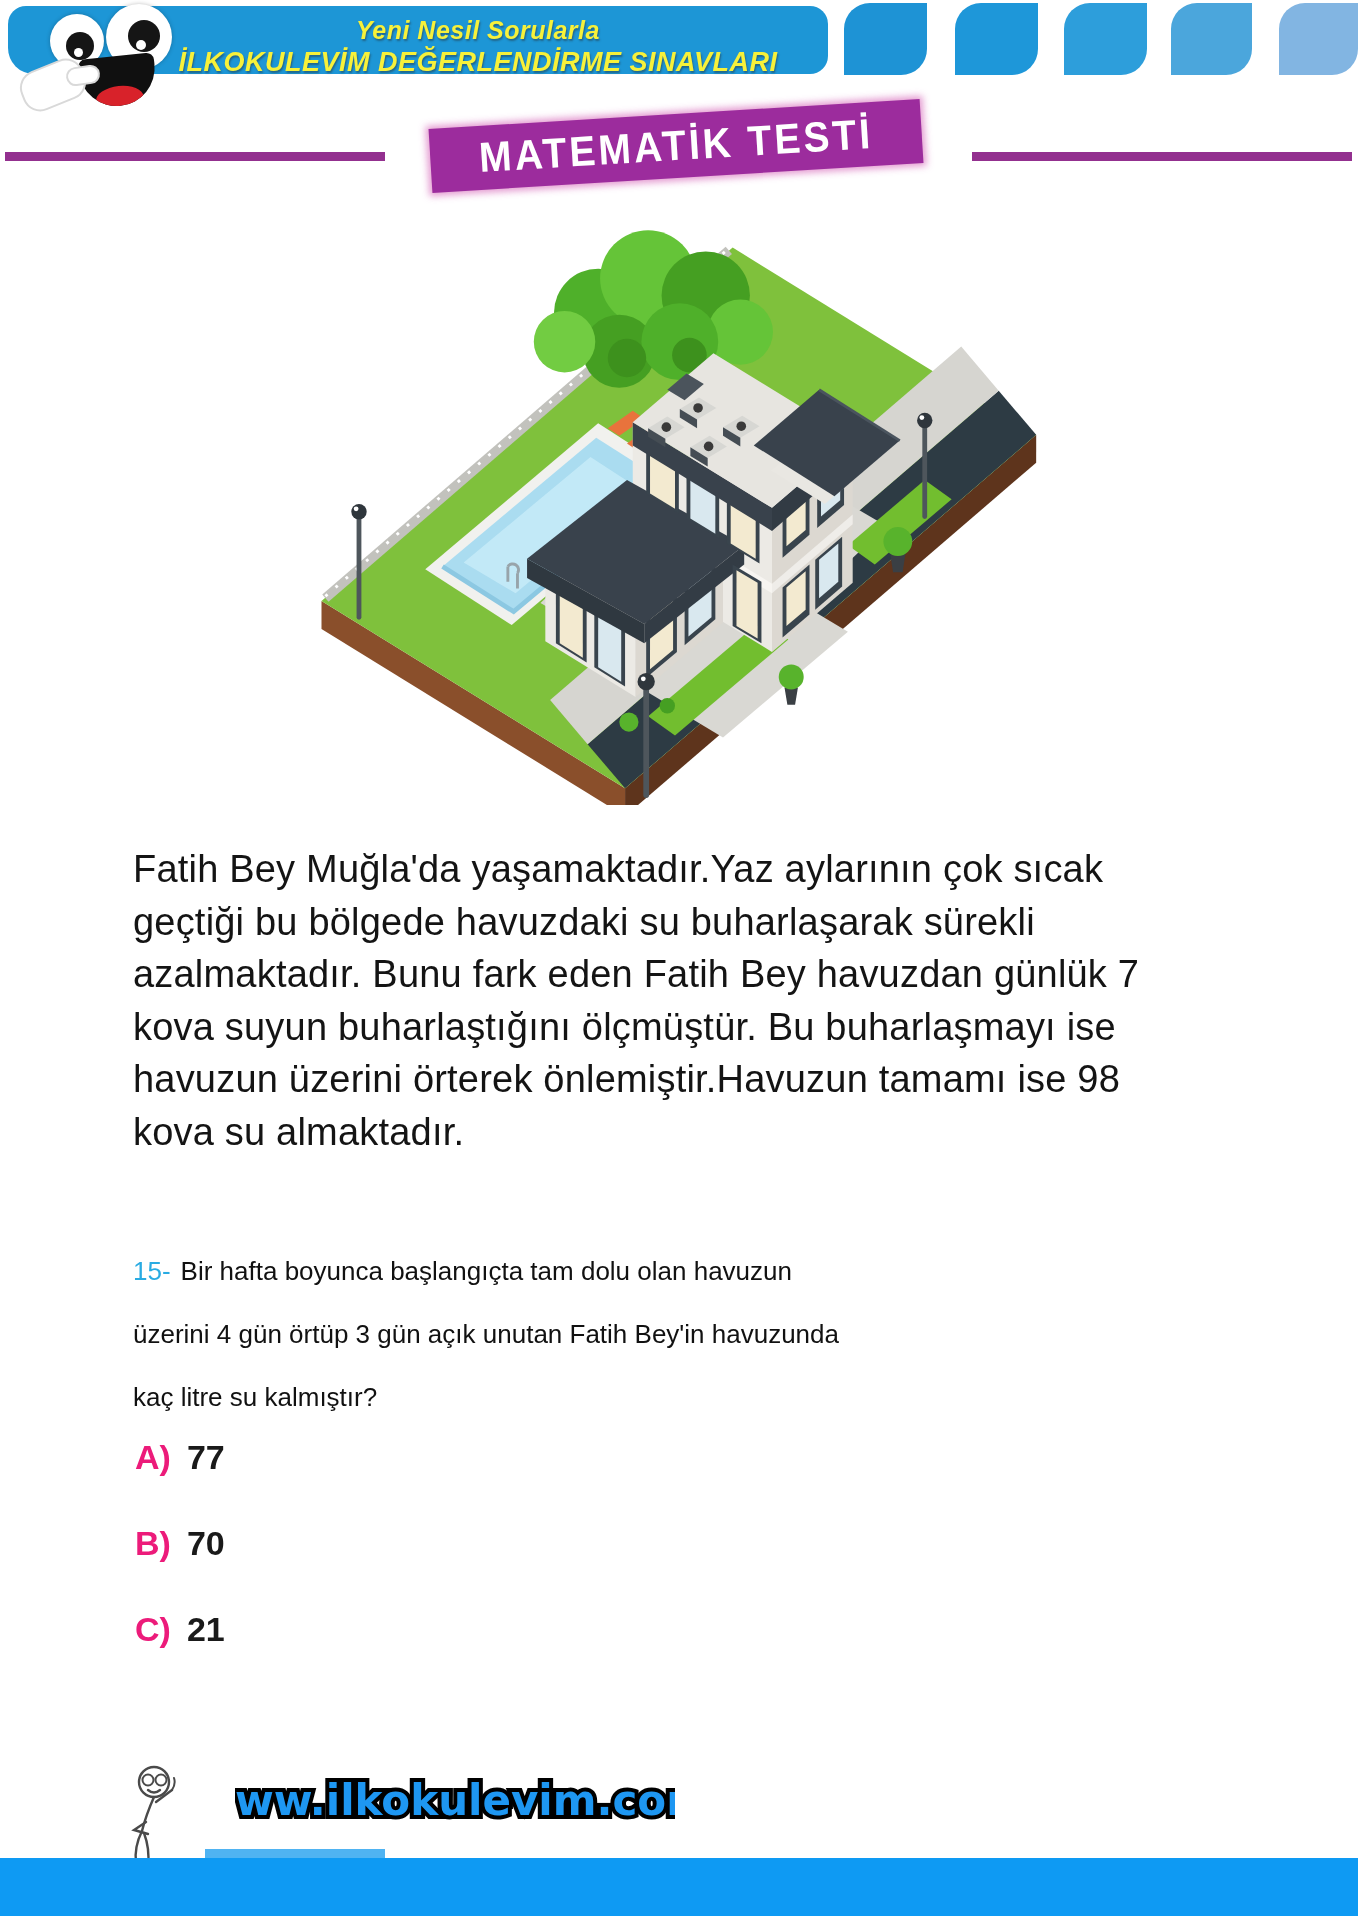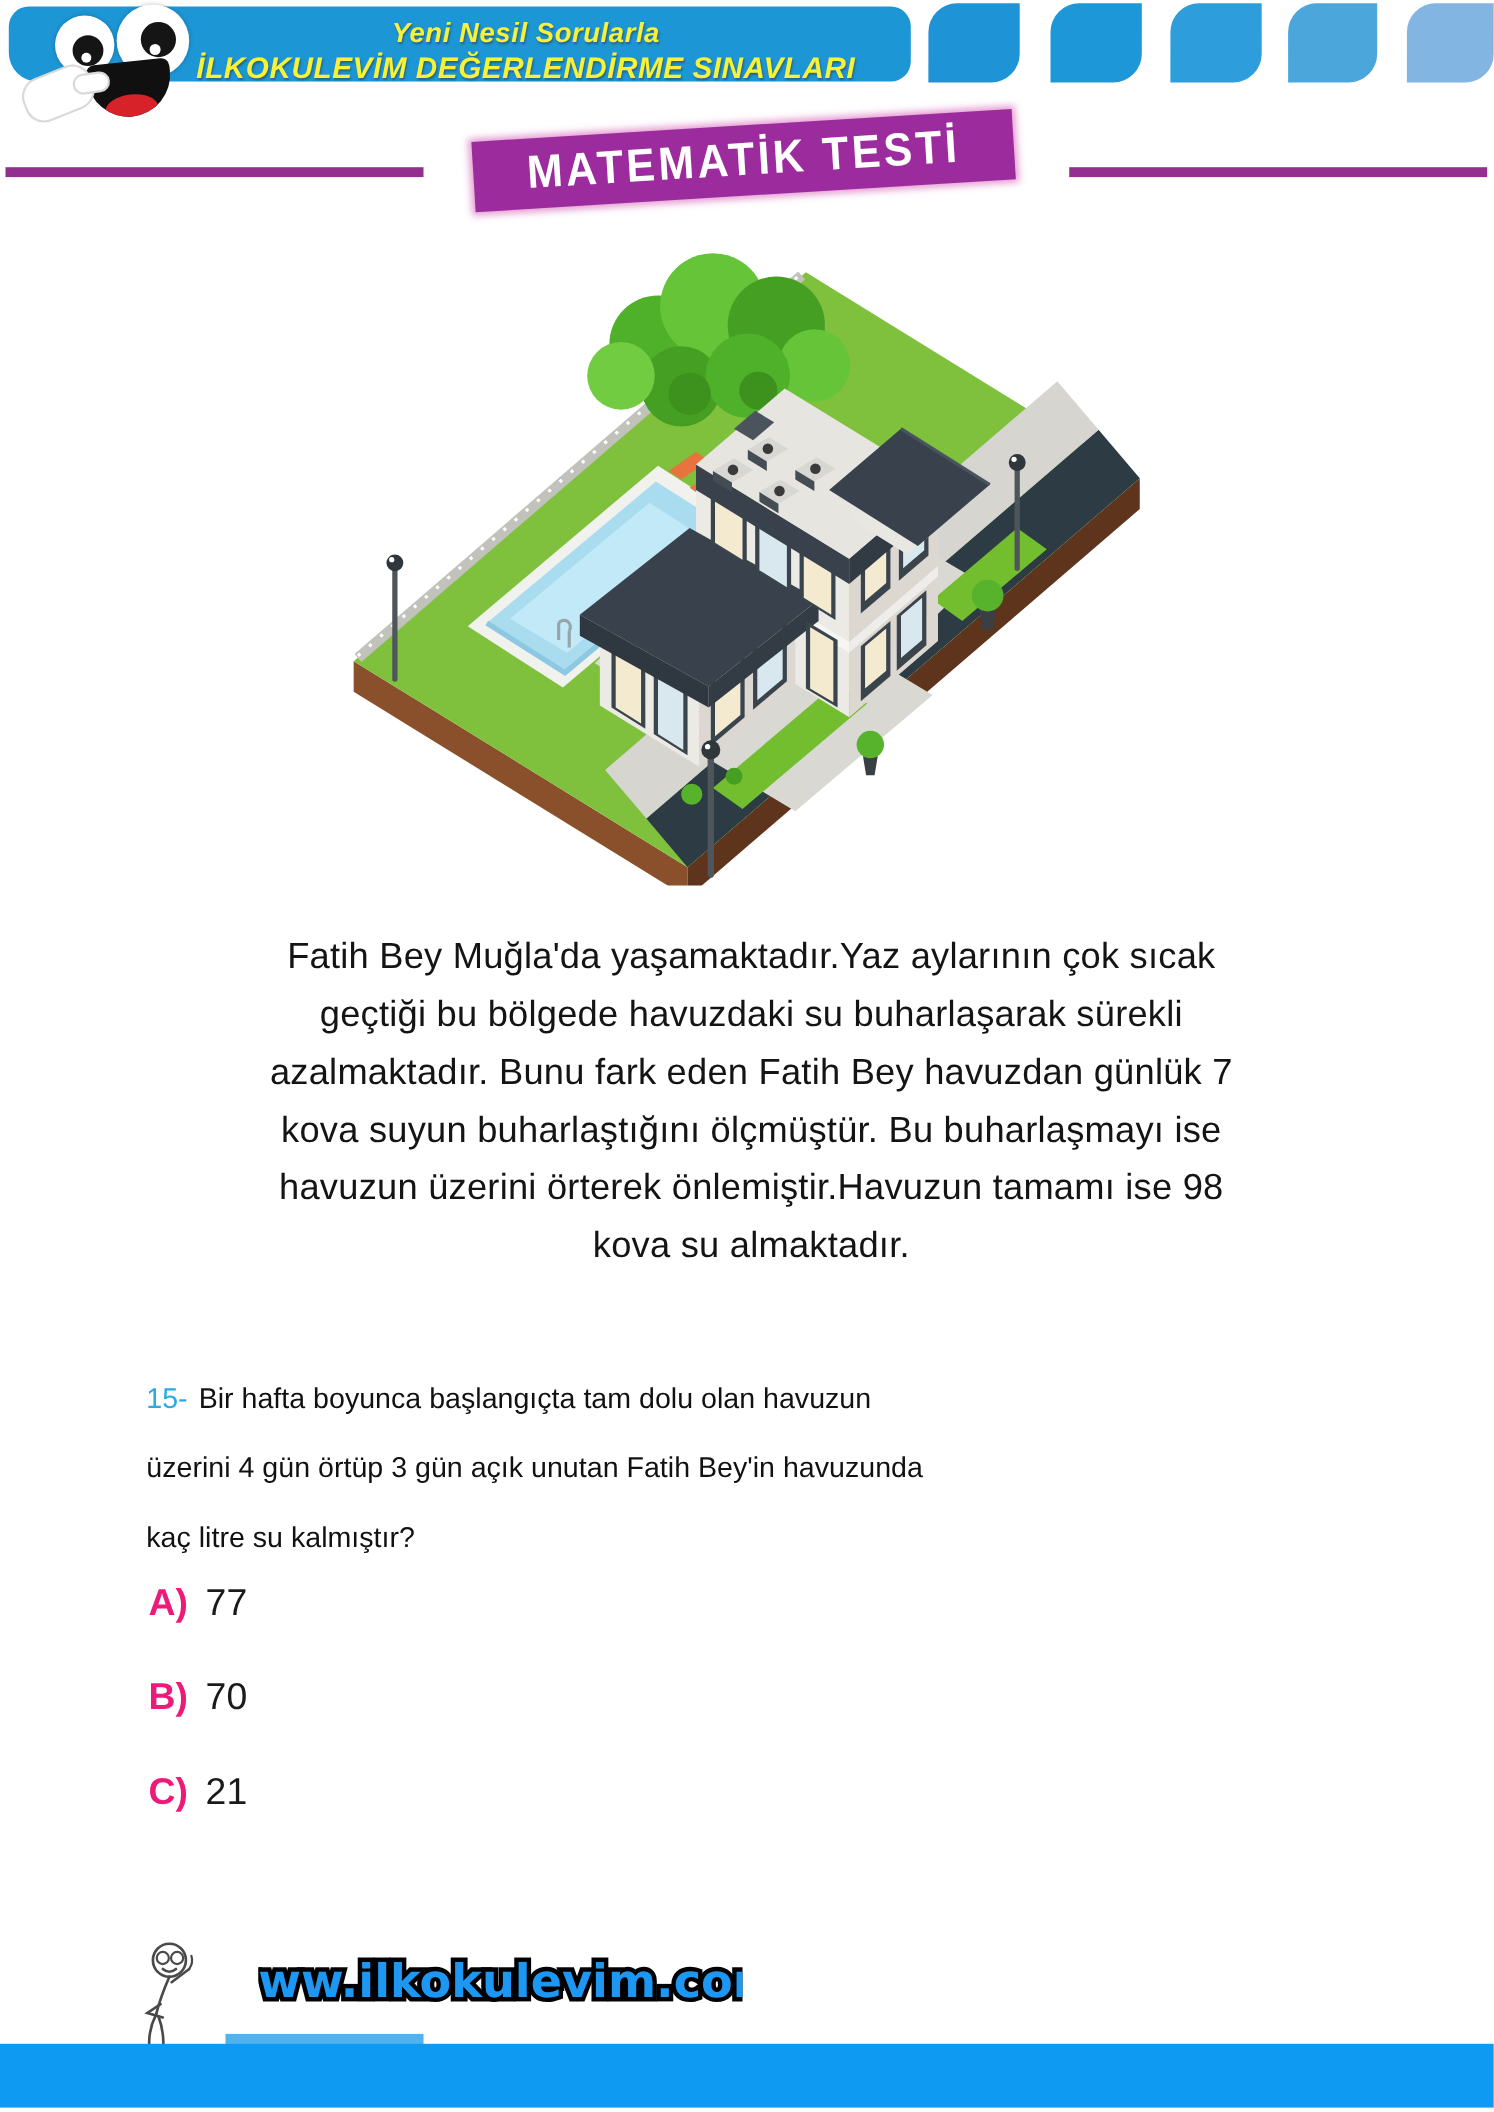--- a/index.html
+++ b/index.html
@@ -34,27 +34,27 @@
     background:#9c2c9d;transform:rotate(-3.5deg);
     box-shadow:0 0 7px 3px rgba(223,138,201,.85);
     display:flex;align-items:center;justify-content:center;}
   .title-banner span{color:#fff;font-weight:bold;font-size:39px;letter-spacing:3px;
     transform:scaleY(1.08);white-space:nowrap;}
   .rule{position:absolute;top:152px;height:9px;width:380px;background:#93308f;}
   .rule.left{left:5px;} .rule.right{left:972px;}
 
   
   .passage{position:absolute;left:133px;top:843px;width:1100px;
-    font-size:33px;line-height:52.5px;color:#141414;letter-spacing:.2px;text-align:center;}
+    font-size:38px;line-height:52.5px;color:#141414;letter-spacing:.2px;}
   .question{position:absolute;left:133px;top:1240px;width:1140px;
     font-size:26px;line-height:63px;color:#111;font-weight:normal;}
   .qnum{color:#29abe2;margin-right:10px;}
   .option{position:absolute;left:135px;font-size:34px;}
   .option .lab{color:#ec1b7a;font-weight:bold;}
-  .option .val{color:#1a1a1a;font-weight:400;margin-left:16px;}
+  .option .val{color:#1a1a1a;font-weight:700;margin-left:16px;}
 
   
   .footer-logo{position:absolute;left:235px;top:1768px;}
   .stick{position:absolute;left:120px;top:1760px;}
   .bar-tab{position:absolute;left:205px;top:1849px;width:180px;height:10px;background:#4fb3f2;}
   .bottom-bar{position:absolute;left:0;top:1858px;width:1358px;height:58px;background:#0e9af3;}
 
   .illus{position:absolute;left:310px;top:228px;width:730px;height:577px;}
 </style>
 </head>

